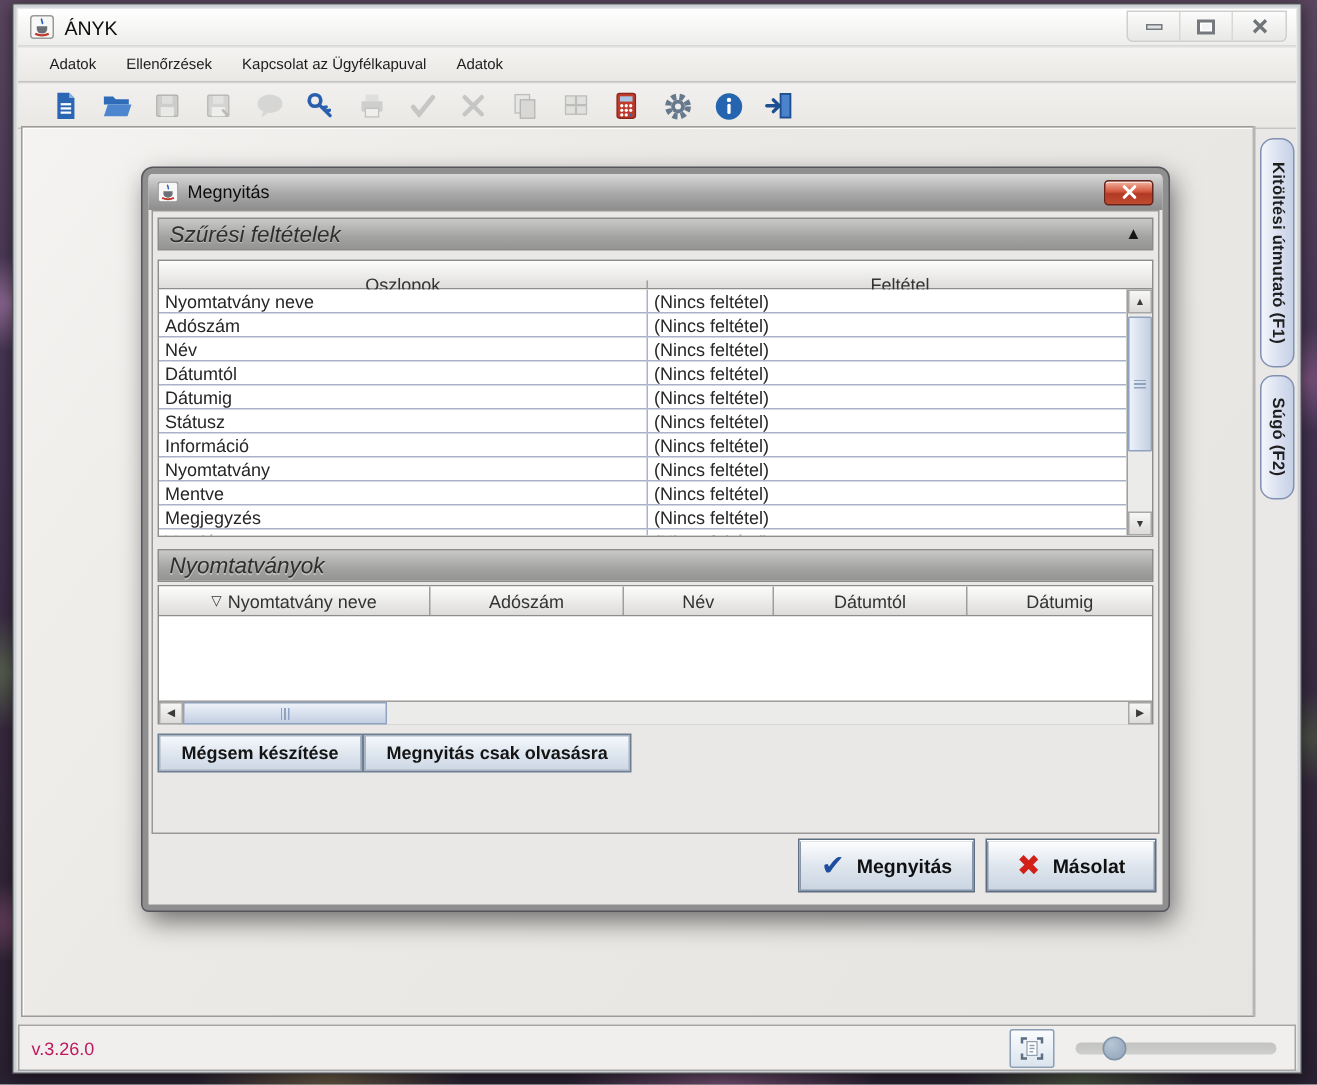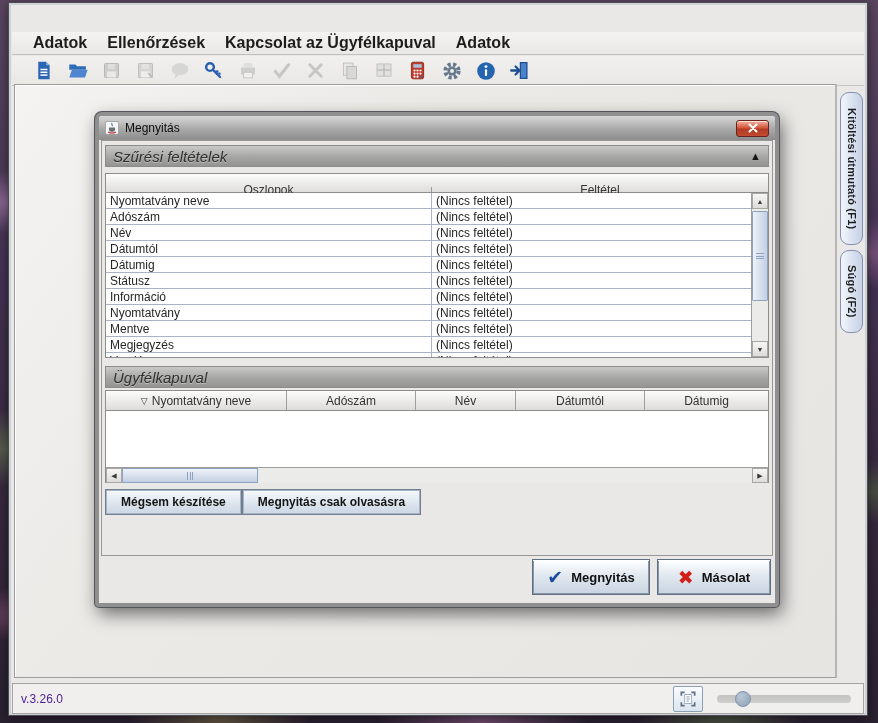--- a/index.html
+++ b/index.html
@@ -35,21 +35,21 @@
     background:linear-gradient(#fbfbfb,#e8e8e6); }
   .win-btn{ width:35px; height:19px; display:grid; place-items:center;
     border-right:1px solid #d8d8d6; cursor:default; }
   .win-btn:last-child{ border-right:none; }
   .glyph-min{ width:11px; height:4px; border:1px solid #75797e; background:#dfe2e5; }
   .glyph-max{ width:12px; height:10px; border:2px solid #75797e; background:#f2f3f4; box-shadow:inset 0 0 0 1px #fff; }
 
   .menubar{ position:absolute; left:3px; top:29px; right:3px; height:23px;
     background:linear-gradient(#f4f3f1,#e9e8e5); border-bottom:1px solid #c2c1bf;
     display:flex; align-items:center; padding-left:12px; gap:2px; }
-  .menu-item{ font-size:16px; font-weight:bold; color:#1c1c1c; padding:3px 9px; }
+  .menu-item{ font-size:10px; font-weight:normal; color:#1c1c1c; padding:3px 9px; }
 
   .toolbar{ position:absolute; left:3px; top:53px; right:3px; height:30px;
     background:linear-gradient(#f1f0ee,#e9e8e5); border-bottom:1px solid #c6c5c3;
     display:flex; align-items:center; padding-left:20px; gap:11px; }
   .tool-icon{ width:23px; height:23px; display:grid; place-items:center; }
 
   
   .content{ position:absolute; left:5px; top:81px; width:822px; height:594px;
     border:1px solid #9d9c9a; border-right-color:#b8b7b5;
     background:linear-gradient(125deg,#f4f3f1 0%,#eceae7 35%,#e7e5e2 100%);
@@ -63,21 +63,21 @@
     background:linear-gradient(90deg,#f3f6fb,#d7deee 60%,#c6d1e6);
     border:1px solid #8290b2; border-radius:9px; 
     display:flex; align-items:center; justify-content:center; letter-spacing:.2px;}
   .side-tab.t1{ top:89px; height:153px; }
   .side-tab.t2{ top:247px; height:83px; }
 
   
   .statusbar{ position:absolute; left:3px; right:3px; top:680px; height:31px;
     border:1px solid #a6a5a3; background:linear-gradient(#f4f3f1,#ecebе9,#ecebe9);
     background:#f0efed; display:flex; align-items:center; }
-  .version{ font-size:12px; color:#4c1d95; padding-left:8px; }
+  .version{ font-size:12px; color:#be185d; padding-left:8px; }
   .fit-btn{ position:absolute; right:160px; top:2px; width:30px; height:26px;
     border:1px solid #8ba0b6; border-radius:2px;
     background:linear-gradient(#fafcfe,#dbe4ee); display:grid; place-items:center; }
   .zoom-slider{ position:absolute; right:12px; top:11px; width:134px; height:8px;
     background:linear-gradient(#c2c2c0,#cfcfcd); border-radius:4px; }
   .zoom-thumb{ position:absolute; left:18px; top:-4px; width:16px; height:16px;
     border-radius:50%; background:radial-gradient(circle at 35% 30%,#b9c6d6,#8ea2b8);
     border:1px solid #7e92a8; }
 
   
@@ -173,20 +173,42 @@
   .action-btn .cross{ color:#d21f17; font-size:19px; }
   .btn-open{ width:118px; } .btn-cancel{ width:114px; }
 </style>
 </head>
 <body>
 
 <div class="screen">
 
   <div class="window">
 
+    <div class="titlebar">
+      <svg width="16" height="16" viewBox="0 0 16 16">
+        <rect x="0.5" y="0.5" width="15" height="15" rx="2" fill="#f7f7f7" stroke="#9a9a9a"></rect>
+        <path d="M8 2.5c-1.3 1.2 1.3 2 0 3.4" fill="none" stroke="#2a66b4" stroke-width="1.2"></path>
+        <path d="M4.5 7.5h7v1.8a3.5 3 0 0 1-7 0z" fill="#6b6f76"></path>
+        <path d="M3.5 12.5c2.5 1.4 6.5 1.4 9 0" fill="none" stroke="#c0392b" stroke-width="1.4"></path>
+      </svg>
+      <span class="app-title">ÁNYK</span>
+      <div class="win-controls">
+        <div class="win-btn">
+            <span class="glyph-min"></span>
+          </div>
+        <div class="win-btn">
+            <span class="glyph-max"></span>
+          </div>
+        <div class="win-btn">
+          <svg width="12" height="11" viewBox="0 0 12 11">
+            <path d="M2 1.5l8 8M10 1.5l-8 8" stroke="#70757a" stroke-width="2.2"></path>
+          </svg>
+        </div>
+      </div>
+    </div>
 
     <div class="menubar">
       <span class="menu-item">Adatok</span>
       <span class="menu-item">Ellenőrzések</span>
       <span class="menu-item">Kapcsolat az Ügyfélkapuval</span>
       <span class="menu-item">Adatok</span>
     </div>
 
     <div class="toolbar">
       <span class="tool-icon">
@@ -401,21 +423,21 @@
               <span class="grip-h"></span>
             </div>
           <div class="sb-btn sb-down">
               <span>▼</span>
             </div>
         </div>
       </div>
 
 
       <div class="section-bar" style="margin-top:8px;">
-        <span class="section-title">Ügyfélkapuval</span>
+        <span class="section-title">Nyomtatványok</span>
       </div>
 
       <div class="ntable">
         <div class="ntable-header">
           <div class="nth c0">
             <span class="sort-glyph">▽</span>
             <span>Nyomtatvány neve</span>
           </div>
           <div class="nth c1">Adószám</div>
           <div class="nth c2">Név</div>

